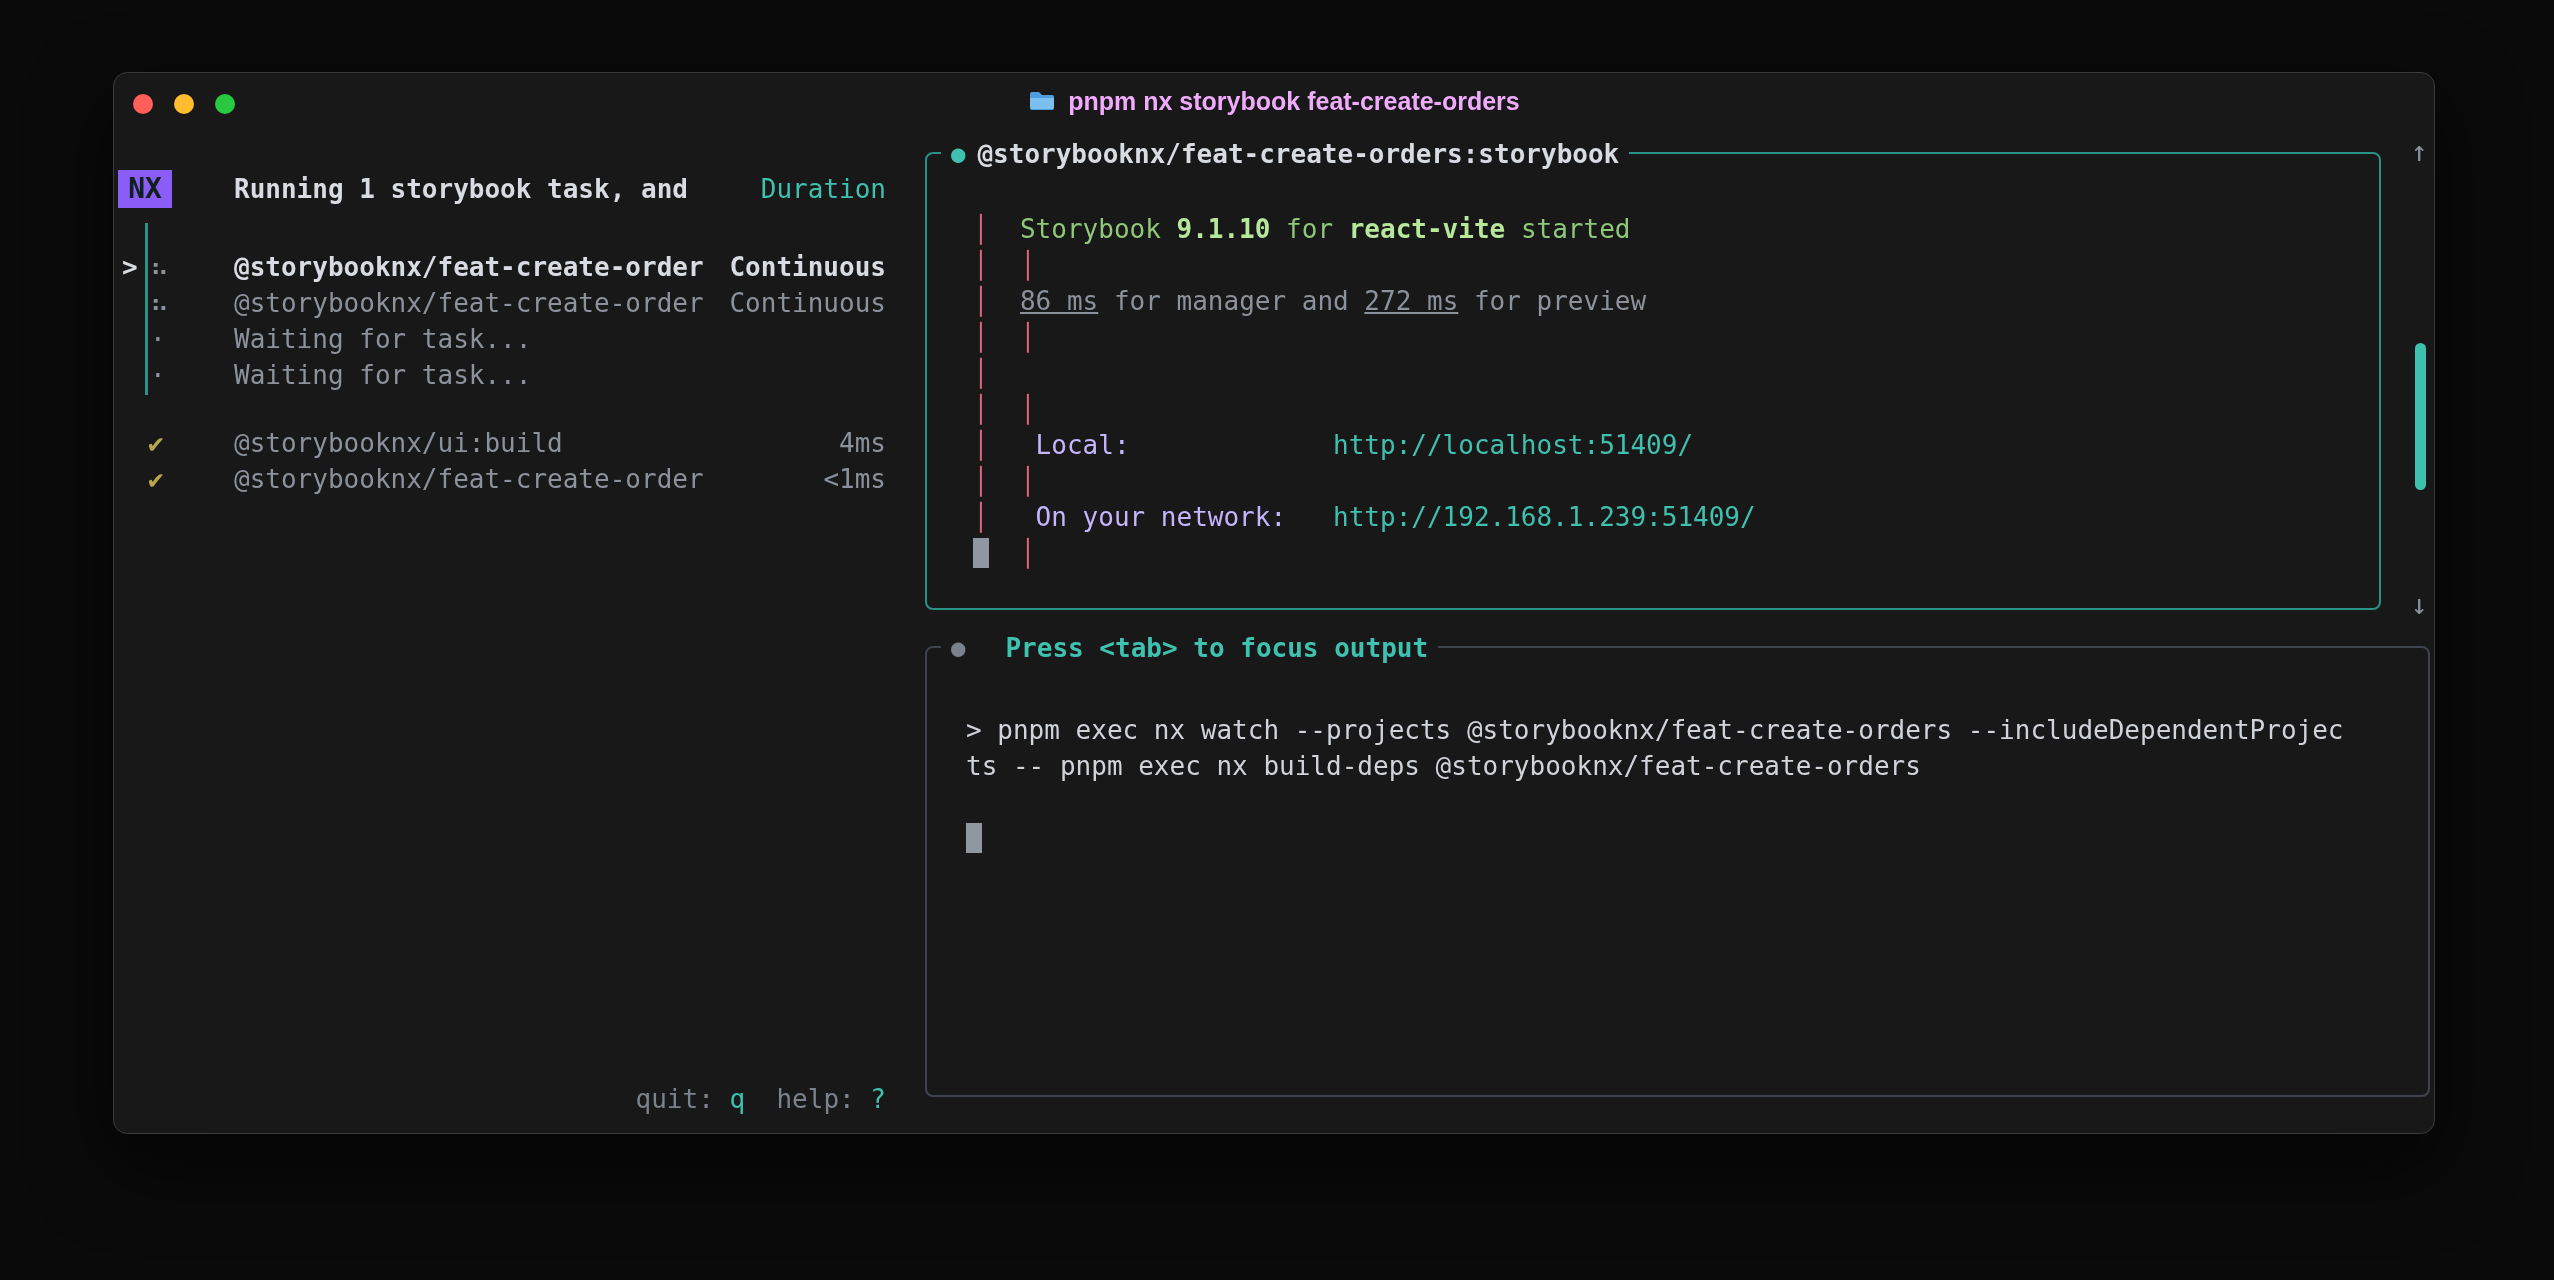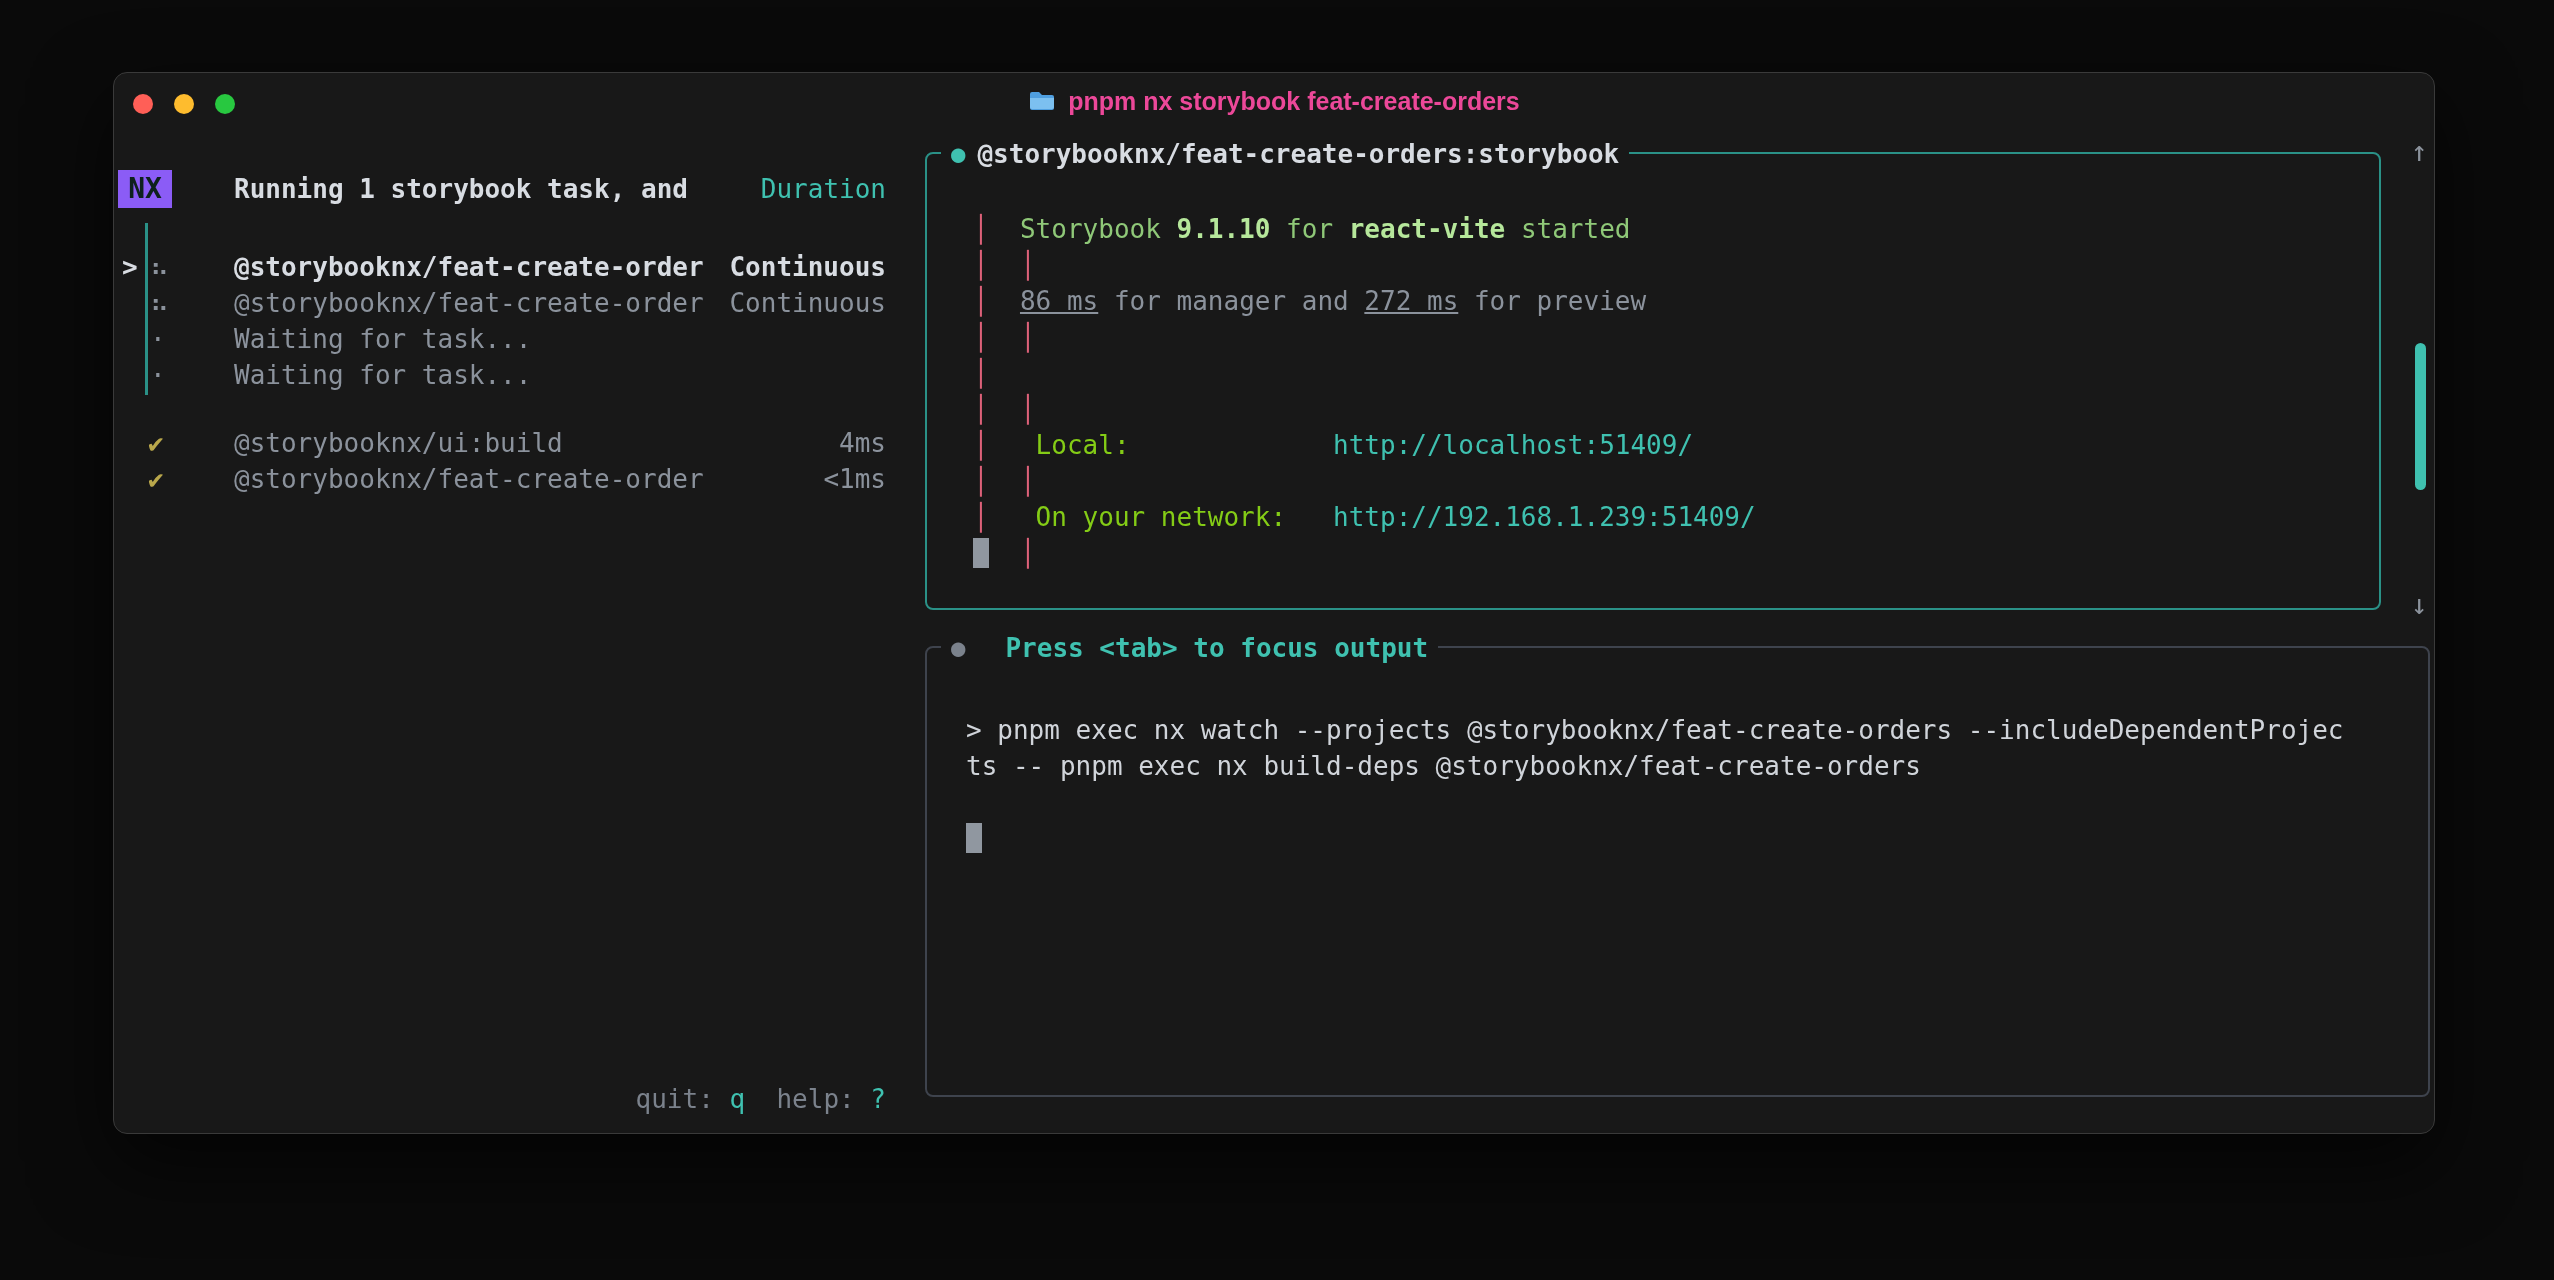--- a/index.html
+++ b/index.html
@@ -10,29 +10,29 @@
     background:#181818;border:1px solid #3a3a3a;border-radius:14px;
     box-shadow:0 30px 80px rgba(0,0,0,.65);
     font-size:26px;line-height:36px;color:#d0d4da}
 
   
   .titlebar{position:absolute;left:0;top:0;width:100%;height:56px}
   .lights{position:absolute;left:19px;top:21px;display:flex;gap:21px}
   .light{width:20px;height:20px;border-radius:50%;display:block}
   .light.red{background:#ff5f57}.light.yellow{background:#febc2e}.light.green{background:#28c840}
   .wtitle{position:absolute;left:0;top:0;width:100%;height:56px;display:flex;align-items:center;
-    justify-content:center;gap:12px;color:#ec4899;
+    justify-content:center;gap:12px;color:#f0abfc;
     font-family:"Liberation Sans",sans-serif;font-size:25px;font-weight:bold}
 
   
   .c-teal{color:#3fc1b0}
   .c-tealb{color:#3fc1b0;font-weight:bold}
   .c-green{color:#8fc878}
   .c-greenb{color:#b6e79b;font-weight:bold}
-  .c-white{color:#84cc16}
+  .c-white{color:#c4b5fd}
   .c-whiteb{color:#d8dce2;font-weight:bold}
   .c-gray{color:#8b929c}
   .c-grayu{color:#8b929c;text-decoration:underline}
   .c-dim{color:#7b828c}
   .c-light{color:#d0d4da}
   .c-pink{color:#dd6179}
   .c-yellow{color:#b9a74b}
   .cursor{background:#9097a0;color:transparent}
 
   

